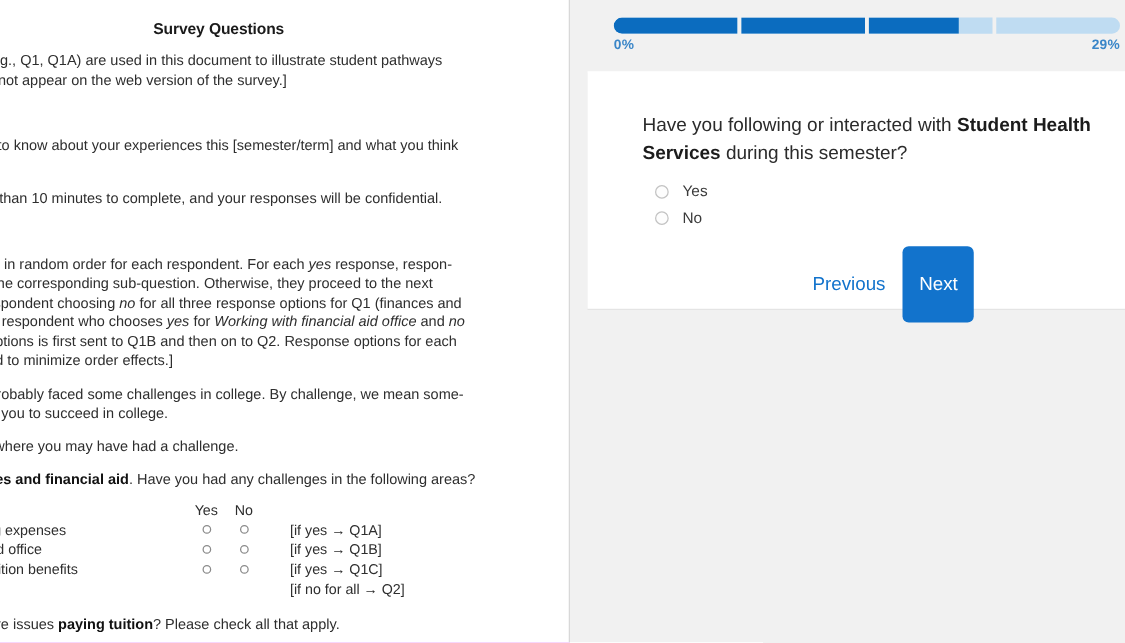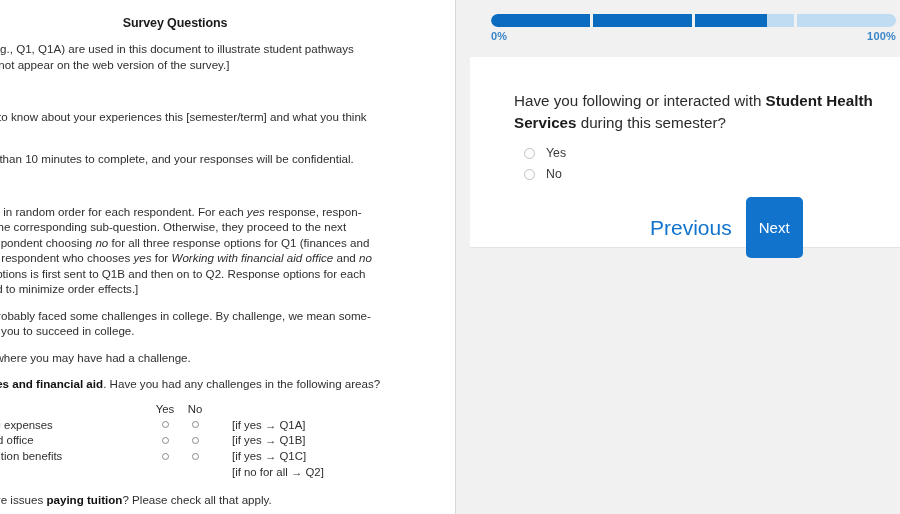--- a/index.html
+++ b/index.html
@@ -178,21 +178,21 @@
     color: #3a3a3a;
   }
 
   .nav-row {
     display: flex;
     align-items: center;
     justify-content: flex-start;
     margin: 16px 0 0 128px;
   }
   .btn-prev {
-    font-size: 21px;
+    font-size: 15px;
     color: #1273cc;
     background: transparent;
     border: none;
     padding: 4px 8px;
     cursor: pointer;
     font-family: "Liberation Sans", sans-serif;
   }
   .btn-next {
     font-size: 15px;
     color: #ffffff;
@@ -284,21 +284,21 @@
           </div>
           <div class="seg" style="background: rgb(191, 220, 242);">
             <div class="seg-fill" style="width: 73%; background: rgb(11, 108, 191);"></div>
           </div>
           <div class="seg" style="background: rgb(191, 220, 242);">
             <div class="seg-fill" style="width: 0%; background: rgb(11, 108, 191);"></div>
           </div>
         </div>
       <div class="progress-labels">
         <span style="color: rgb(58, 134, 200);">0%</span>
-        <span style="color: rgb(58, 134, 200);">100%</span>
+        <span style="color: rgb(58, 134, 200);">29%</span>
       </div>
     </div>
 
     <div class="survey-card">
 
       <p class="q-text">
         <span>Have you following or interacted with </span><b>Student Health Services</b><span> during this semester?</span>
       </p>
 
       <div class="opt-list" id="survey-options">

